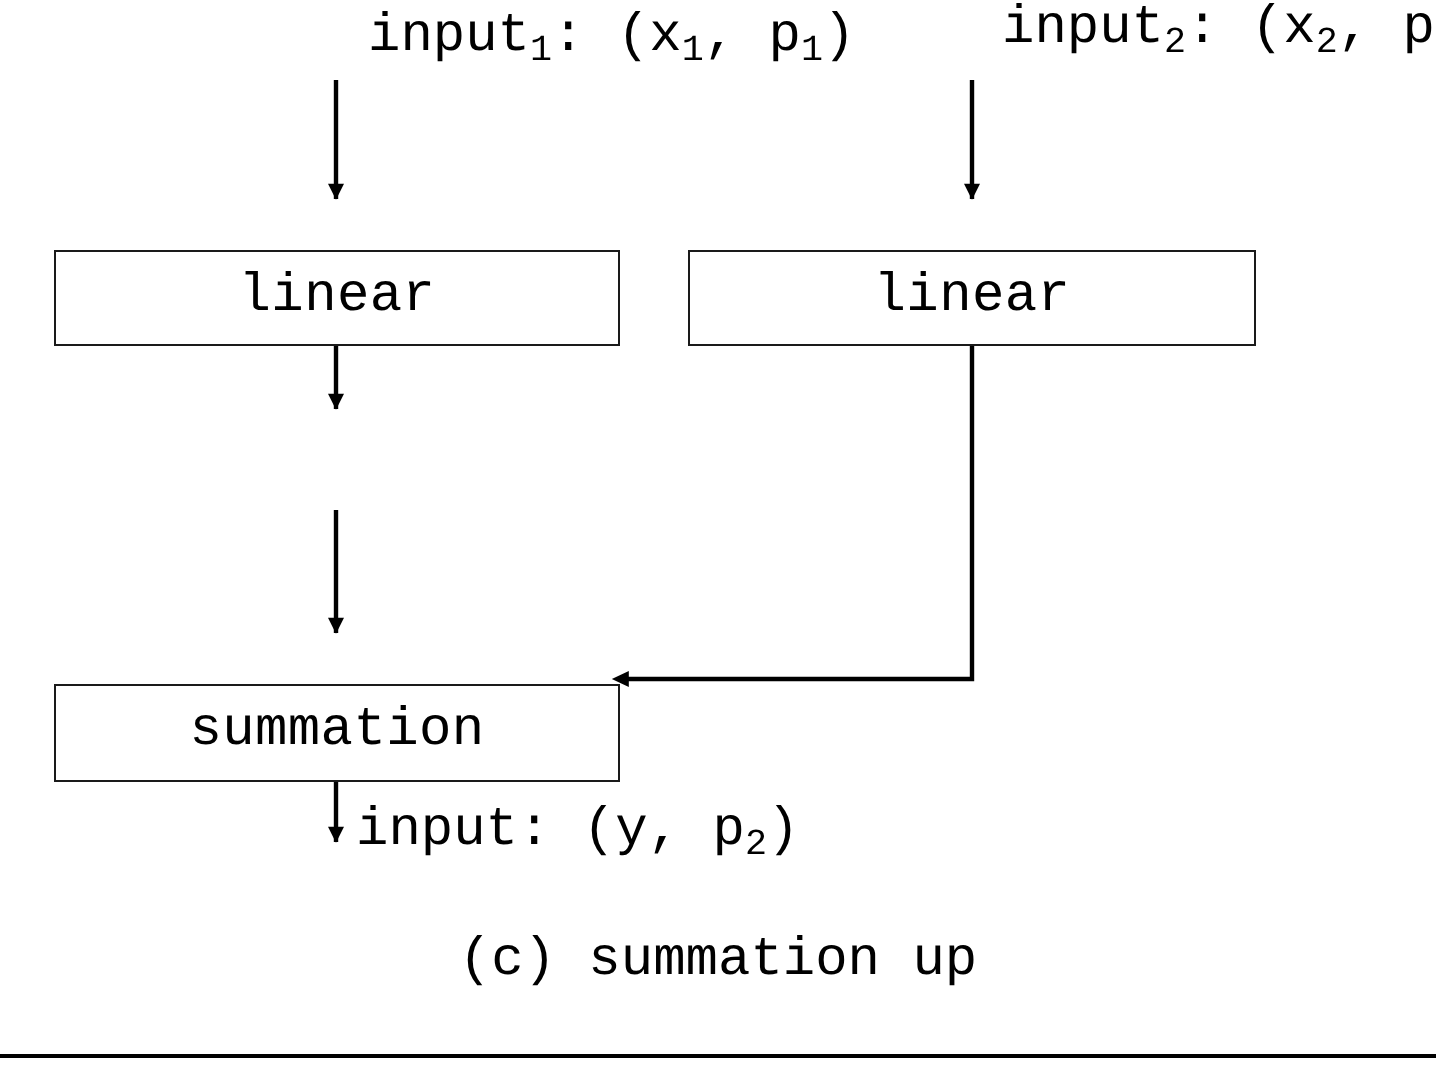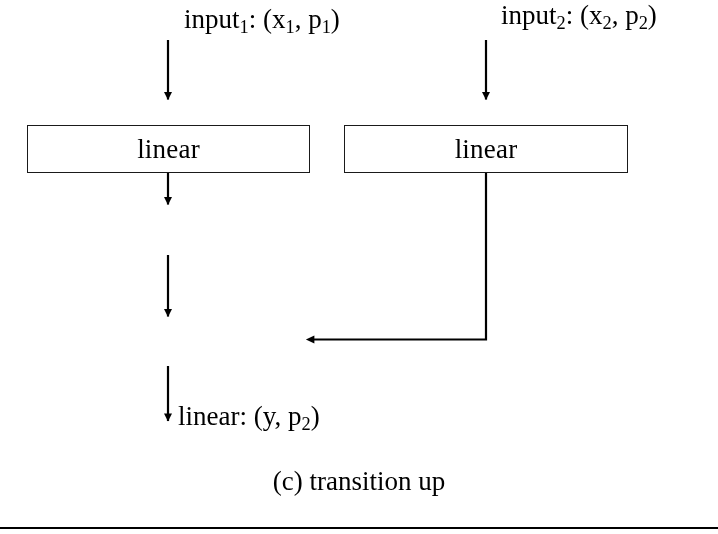--- a/index.html
+++ b/index.html
@@ -6,21 +6,21 @@
     margin: 0;
     padding: 0;
     background: #ffffff;
   }
   #page {
     position: relative;
     width: 718px;
     height: 534px;
     background: #ffffff;
     overflow: hidden;
-    font-family: Liberation Serif, serif;
+    font-family: Liberation Mono, monospace;
     color: #000000;
   }
   #diagram-svg {
     position: absolute;
     left: 0;
     top: 0;
     width: 718px;
     height: 534px;
   }
   .node-box {
@@ -111,22 +111,25 @@
 
   <div class="node-box" style="left:27px; top:100px; width:283px; height:48px;">
     <span class="node-label">linear</span>
   </div>
 
   <div class="node-box" style="left:344px; top:100px; width:284px; height:48px;">
     <span class="node-label">linear</span>
   </div>
 
 
+  <div class="node-box" style="left:27px; top:317px; width:283px; height:49px;">
+    <span class="node-label">summation</span>
+  </div>
 
   <div class="io-label" style="left:178px; top:403px;">
-    <span>linear: (y, p</span><sub>2</sub><span>)</span>
+    <span>input: (y, p</span><sub>2</sub><span>)</span>
   </div>
 
-  <div id="caption">(c) transition up</div>
+  <div id="caption">(c) summation up</div>
 
   <div id="bottom-rule"></div>
 
 </div>
 
 </body></html>

